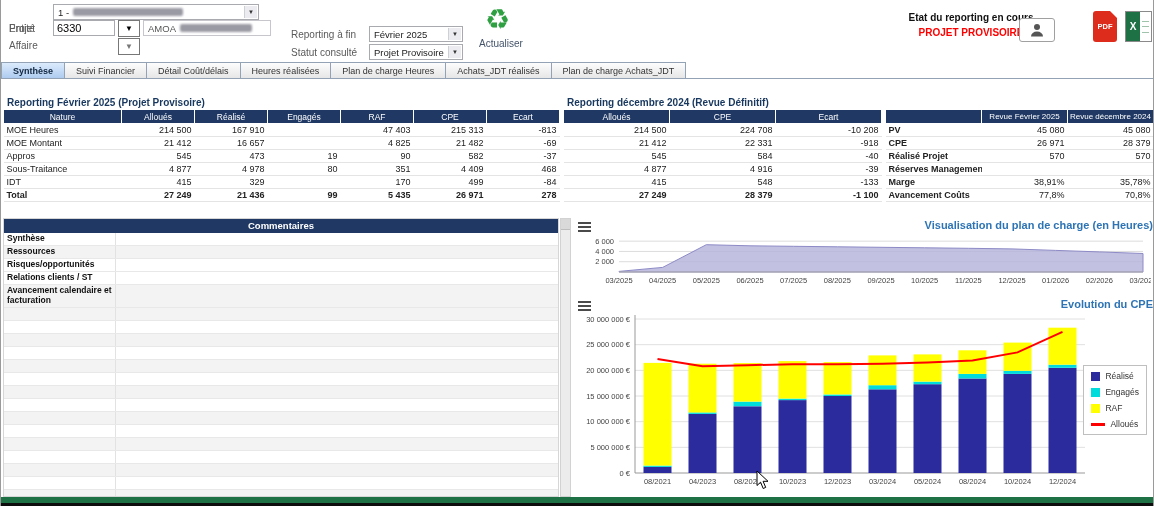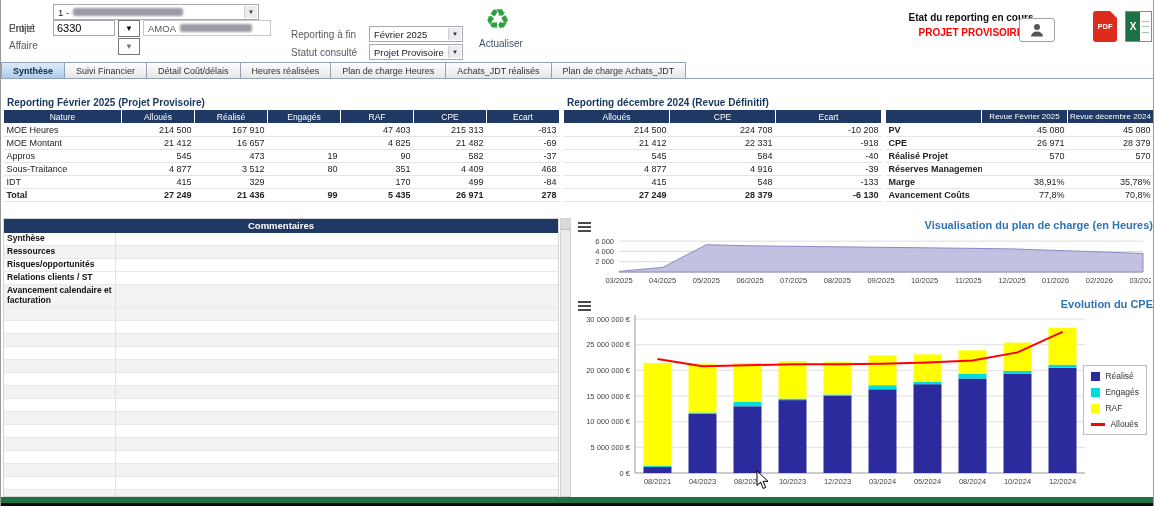--- a/index.html
+++ b/index.html
@@ -204,21 +204,21 @@
             <td class="num">545</td>
             <td class="num">473</td>
             <td class="num">19</td>
             <td class="num">90</td>
             <td class="num">582</td>
             <td class="num">-37</td>
           </tr>
           <tr>
             <td class="lbl">Sous-Traitance</td>
             <td class="num">4 877</td>
-            <td class="num">3 512</td>
+            <td class="num">4 978</td>
             <td class="num">80</td>
             <td class="num">351</td>
             <td class="num">4 409</td>
             <td class="num">468</td>
           </tr>
           <tr>
             <td class="lbl">IDT</td>
             <td class="num">415</td>
             <td class="num">329</td>
             <td class="num"></td>
@@ -276,21 +276,21 @@
             <td class="num">-39</td>
           </tr>
           <tr>
             <td class="num">415</td>
             <td class="num">548</td>
             <td class="num">-133</td>
           </tr>
           <tr class="total">
             <td class="num">27 249</td>
             <td class="num">28 379</td>
-            <td class="num">-6 130</td>
+            <td class="num">-1 100</td>
           </tr>
         </tbody>
       </table>
   </div>
 
   <div class="panel" style="left:884px; width:268px">
     <div class="panel-title"></div>
     <table class="rpt" id="table-summary">
         <colgroup>
           <col style="width: 96px;">

